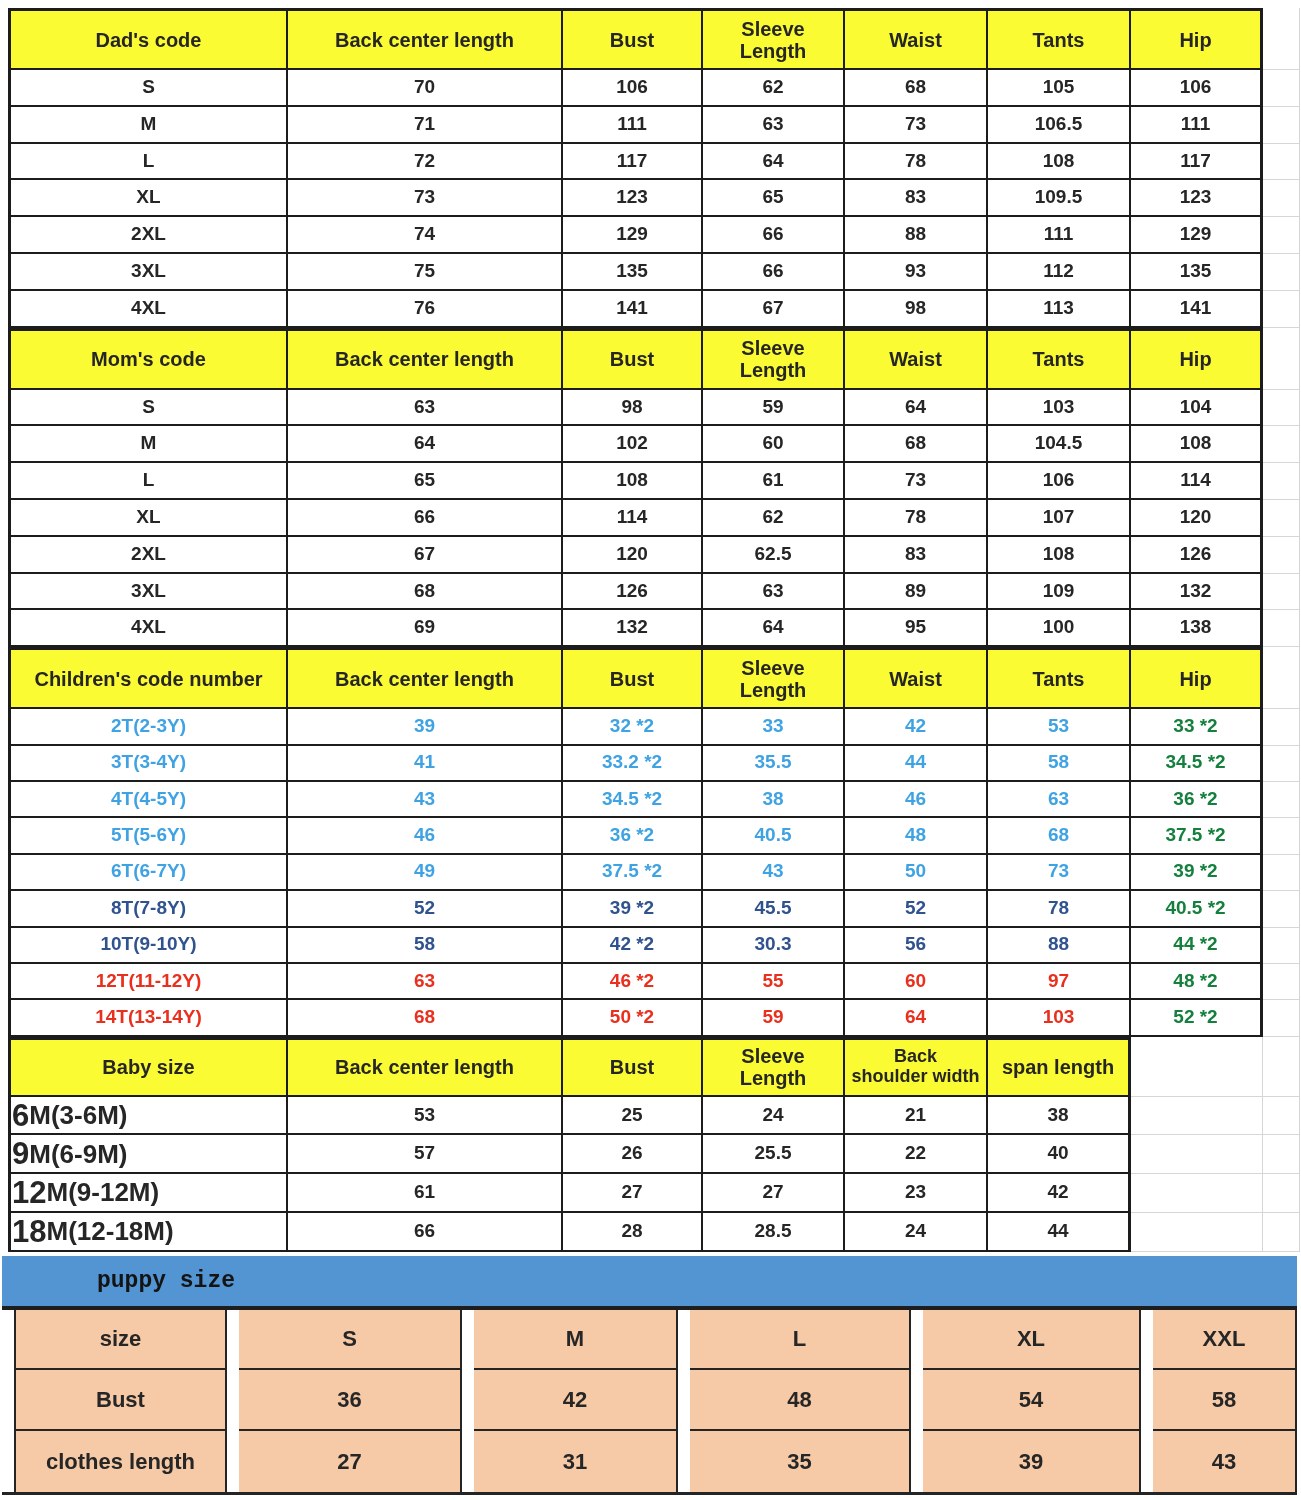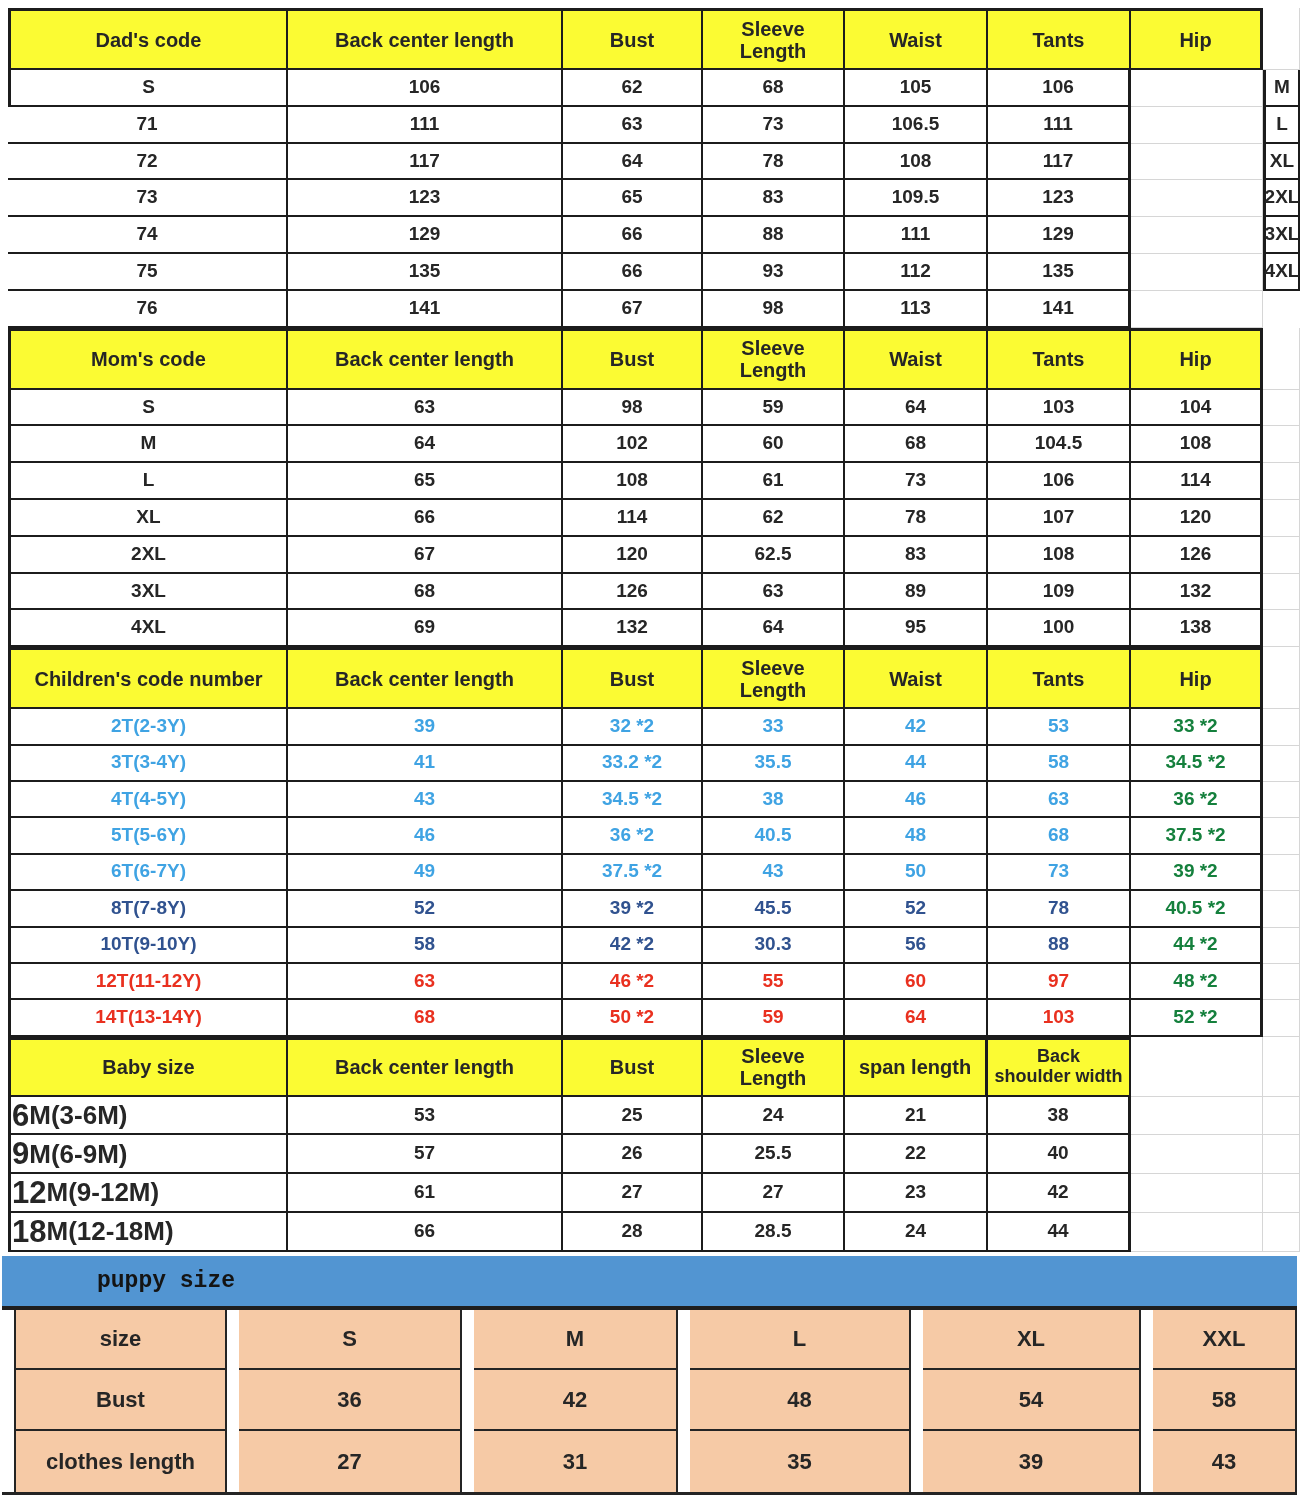--- a/index.html
+++ b/index.html
@@ -55,20 +55,21 @@
         <div class="cell hcell c0">Dad's code</div>
         <div class="cell hcell">Back center length</div>
         <div class="cell hcell">Bust</div>
         <div class="cell hcell">Sleeve
 Length</div>
         <div class="cell hcell">Waist</div>
         <div class="cell hcell">Tants</div>
         <div class="cell hcell col-last">Hip</div>
         <div class="cell ghost"></div>
         <div class="cell c0">S</div>
+        <div class="cell">70</div>
         <div class="cell">106</div>
         <div class="cell">62</div>
         <div class="cell">68</div>
         <div class="cell">105</div>
         <div class="cell col-last">106</div>
         <div class="cell ghost"></div>
         <div class="cell c0">M</div>
         <div class="cell">71</div>
         <div class="cell">111</div>
         <div class="cell">63</div>
@@ -266,23 +267,23 @@
         <div class="cell t-red">103</div>
         <div class="cell col-last t-black">52 *2</div>
         <div class="cell ghost"></div>
       </div>
       <div class="ftable" style="grid-template-rows: 60px repeat(4, 38.8px);">
         <div class="cell hcell c0">Baby size</div>
         <div class="cell hcell">Back center length</div>
         <div class="cell hcell">Bust</div>
         <div class="cell hcell">Sleeve
 Length</div>
-        <div class="cell hcell col-last">span length</div>
         <div class="cell hcell small">Back
 shoulder width</div>
+        <div class="cell hcell col-last">span length</div>
         <div class="cell ghost"></div>
         <div class="cell ghost"></div>
         <div class="cell c0 baby-lbl">
           <span class="big">6</span>
           <span class="rest">M(3-6M)</span>
         </div>
         <div class="cell">53</div>
         <div class="cell">25</div>
         <div class="cell">24</div>
         <div class="cell">21</div>

